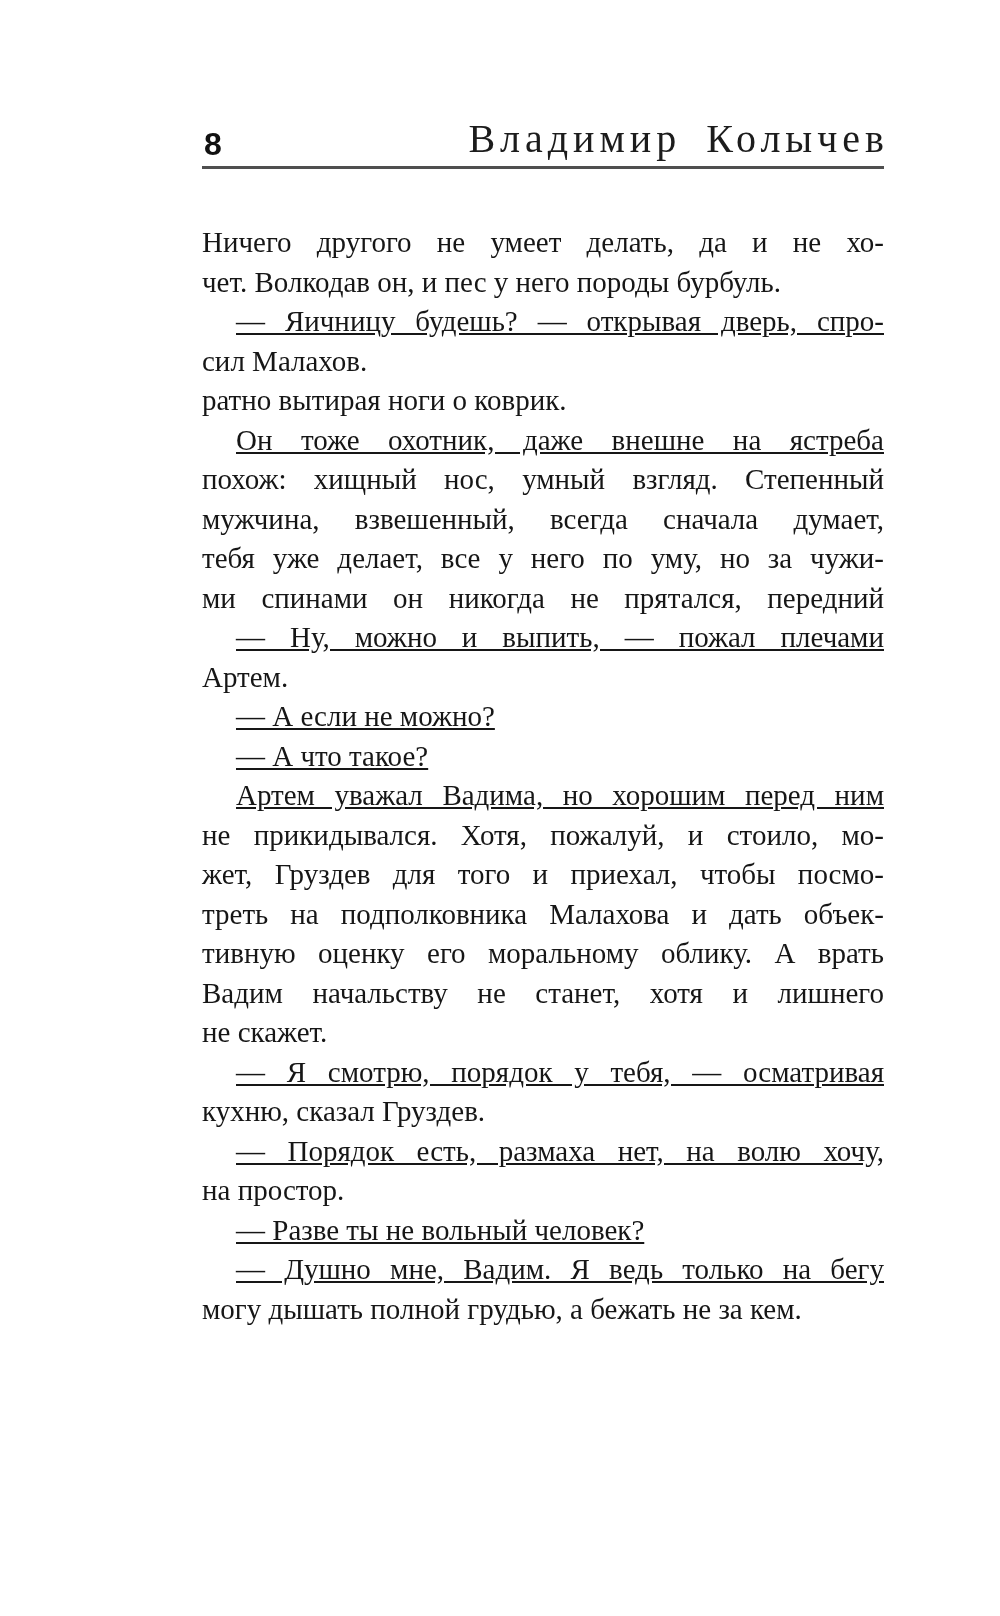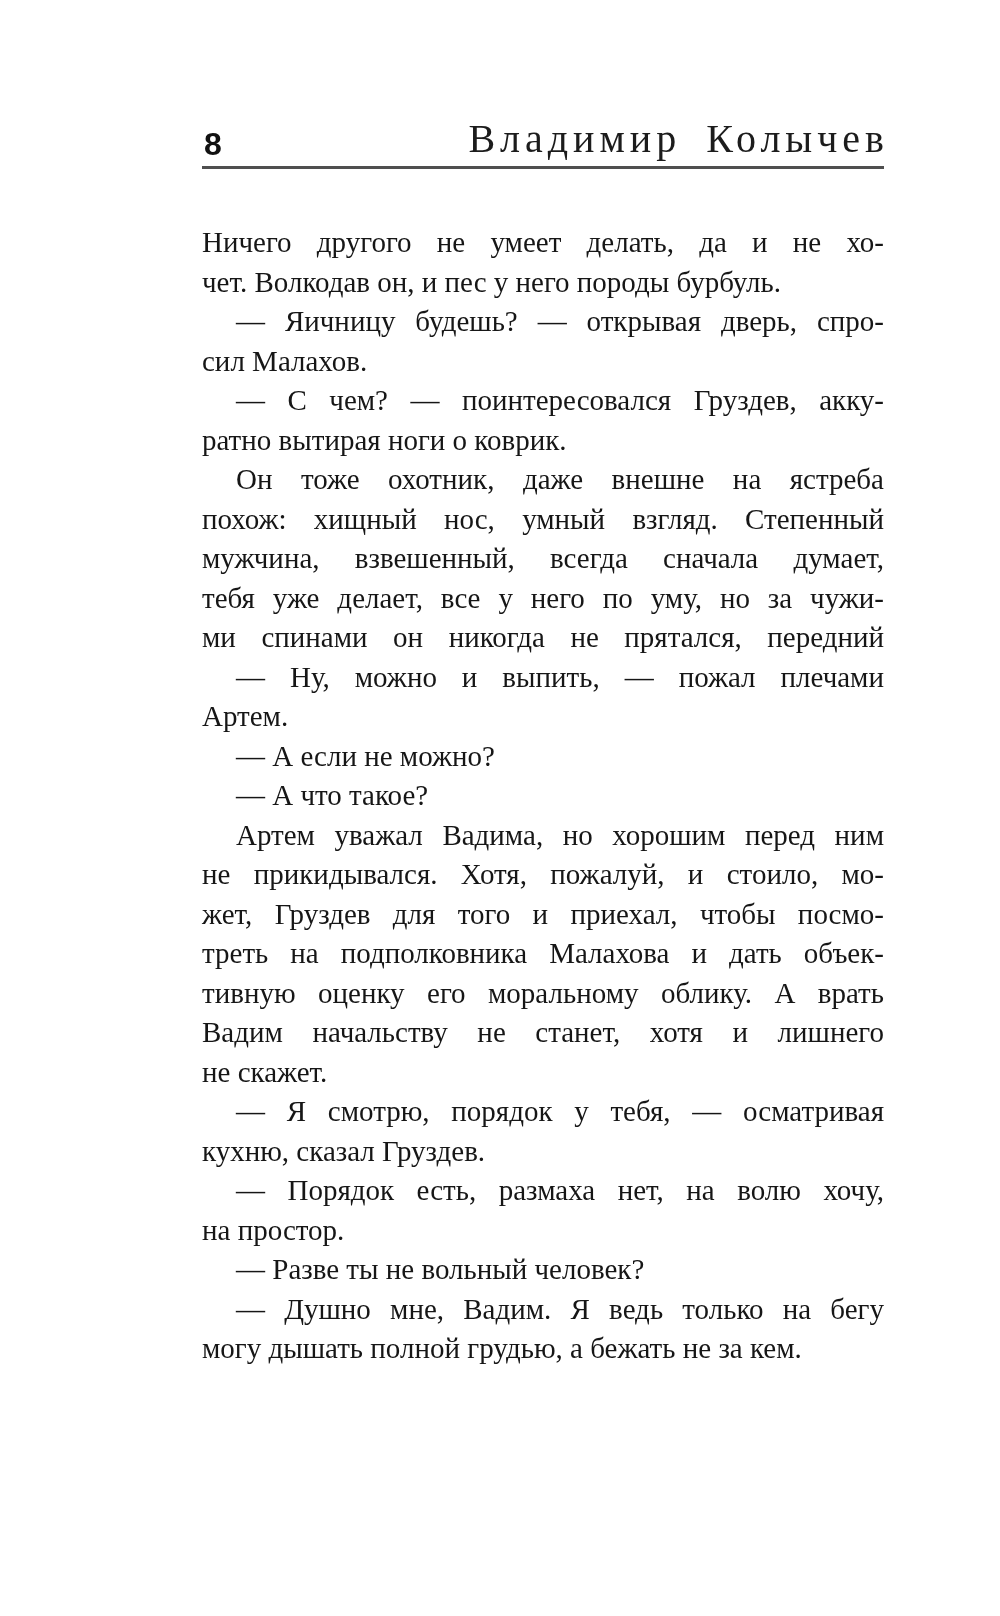--- a/index.html
+++ b/index.html
@@ -52,40 +52,39 @@
     width: 682px;
     font-size: 29px;
     line-height: 39.5px;
   }
   .line {
     text-align: justify;
     text-align-last: justify;
     white-space: normal;
   }
   .line.last { text-align-last: left; }
-  .line.indent { text-indent: 34px; }
+  .line.indent { text-indent: 34px; text-decoration: underline; }
 </style>
 </head>
 <body>
 
 <div class="page">
 
   <header class="running-header">
     <span class="page-num">8</span>
     <span class="head-title">Владимир Колычев</span>
   </header>
 
   <div class="header-rule"></div>
 
   <main class="body-text" id="body-text">
       <div class="line">Ничего другого не умеет делать, да и не хо-</div>
       <div class="line last">чет. Волкодав он, и пес у него породы бурбуль.</div>
       <div class="line indent">— Яичницу будешь? — открывая дверь, спро-</div>
       <div class="line last">сил Малахов.</div>
-      <div class="line indent">— С чем? — поинтересовался Груздев, акку-</div>
       <div class="line last">ратно вытирая ноги о коврик.</div>
       <div class="line indent">Он тоже охотник, даже внешне на ястреба</div>
       <div class="line">похож: хищный нос, умный взгляд. Степенный</div>
       <div class="line">мужчина, взвешенный, всегда сначала думает,</div>
       <div class="line">тебя уже делает, все у него по уму, но за чужи-</div>
       <div class="line">ми спинами он никогда не прятался, передний</div>
       <div class="line indent">— Ну, можно и выпить, — пожал плечами</div>
       <div class="line last">Артем.</div>
       <div class="line indent last">— А если не можно?</div>
       <div class="line indent last">— А что такое?</div>

